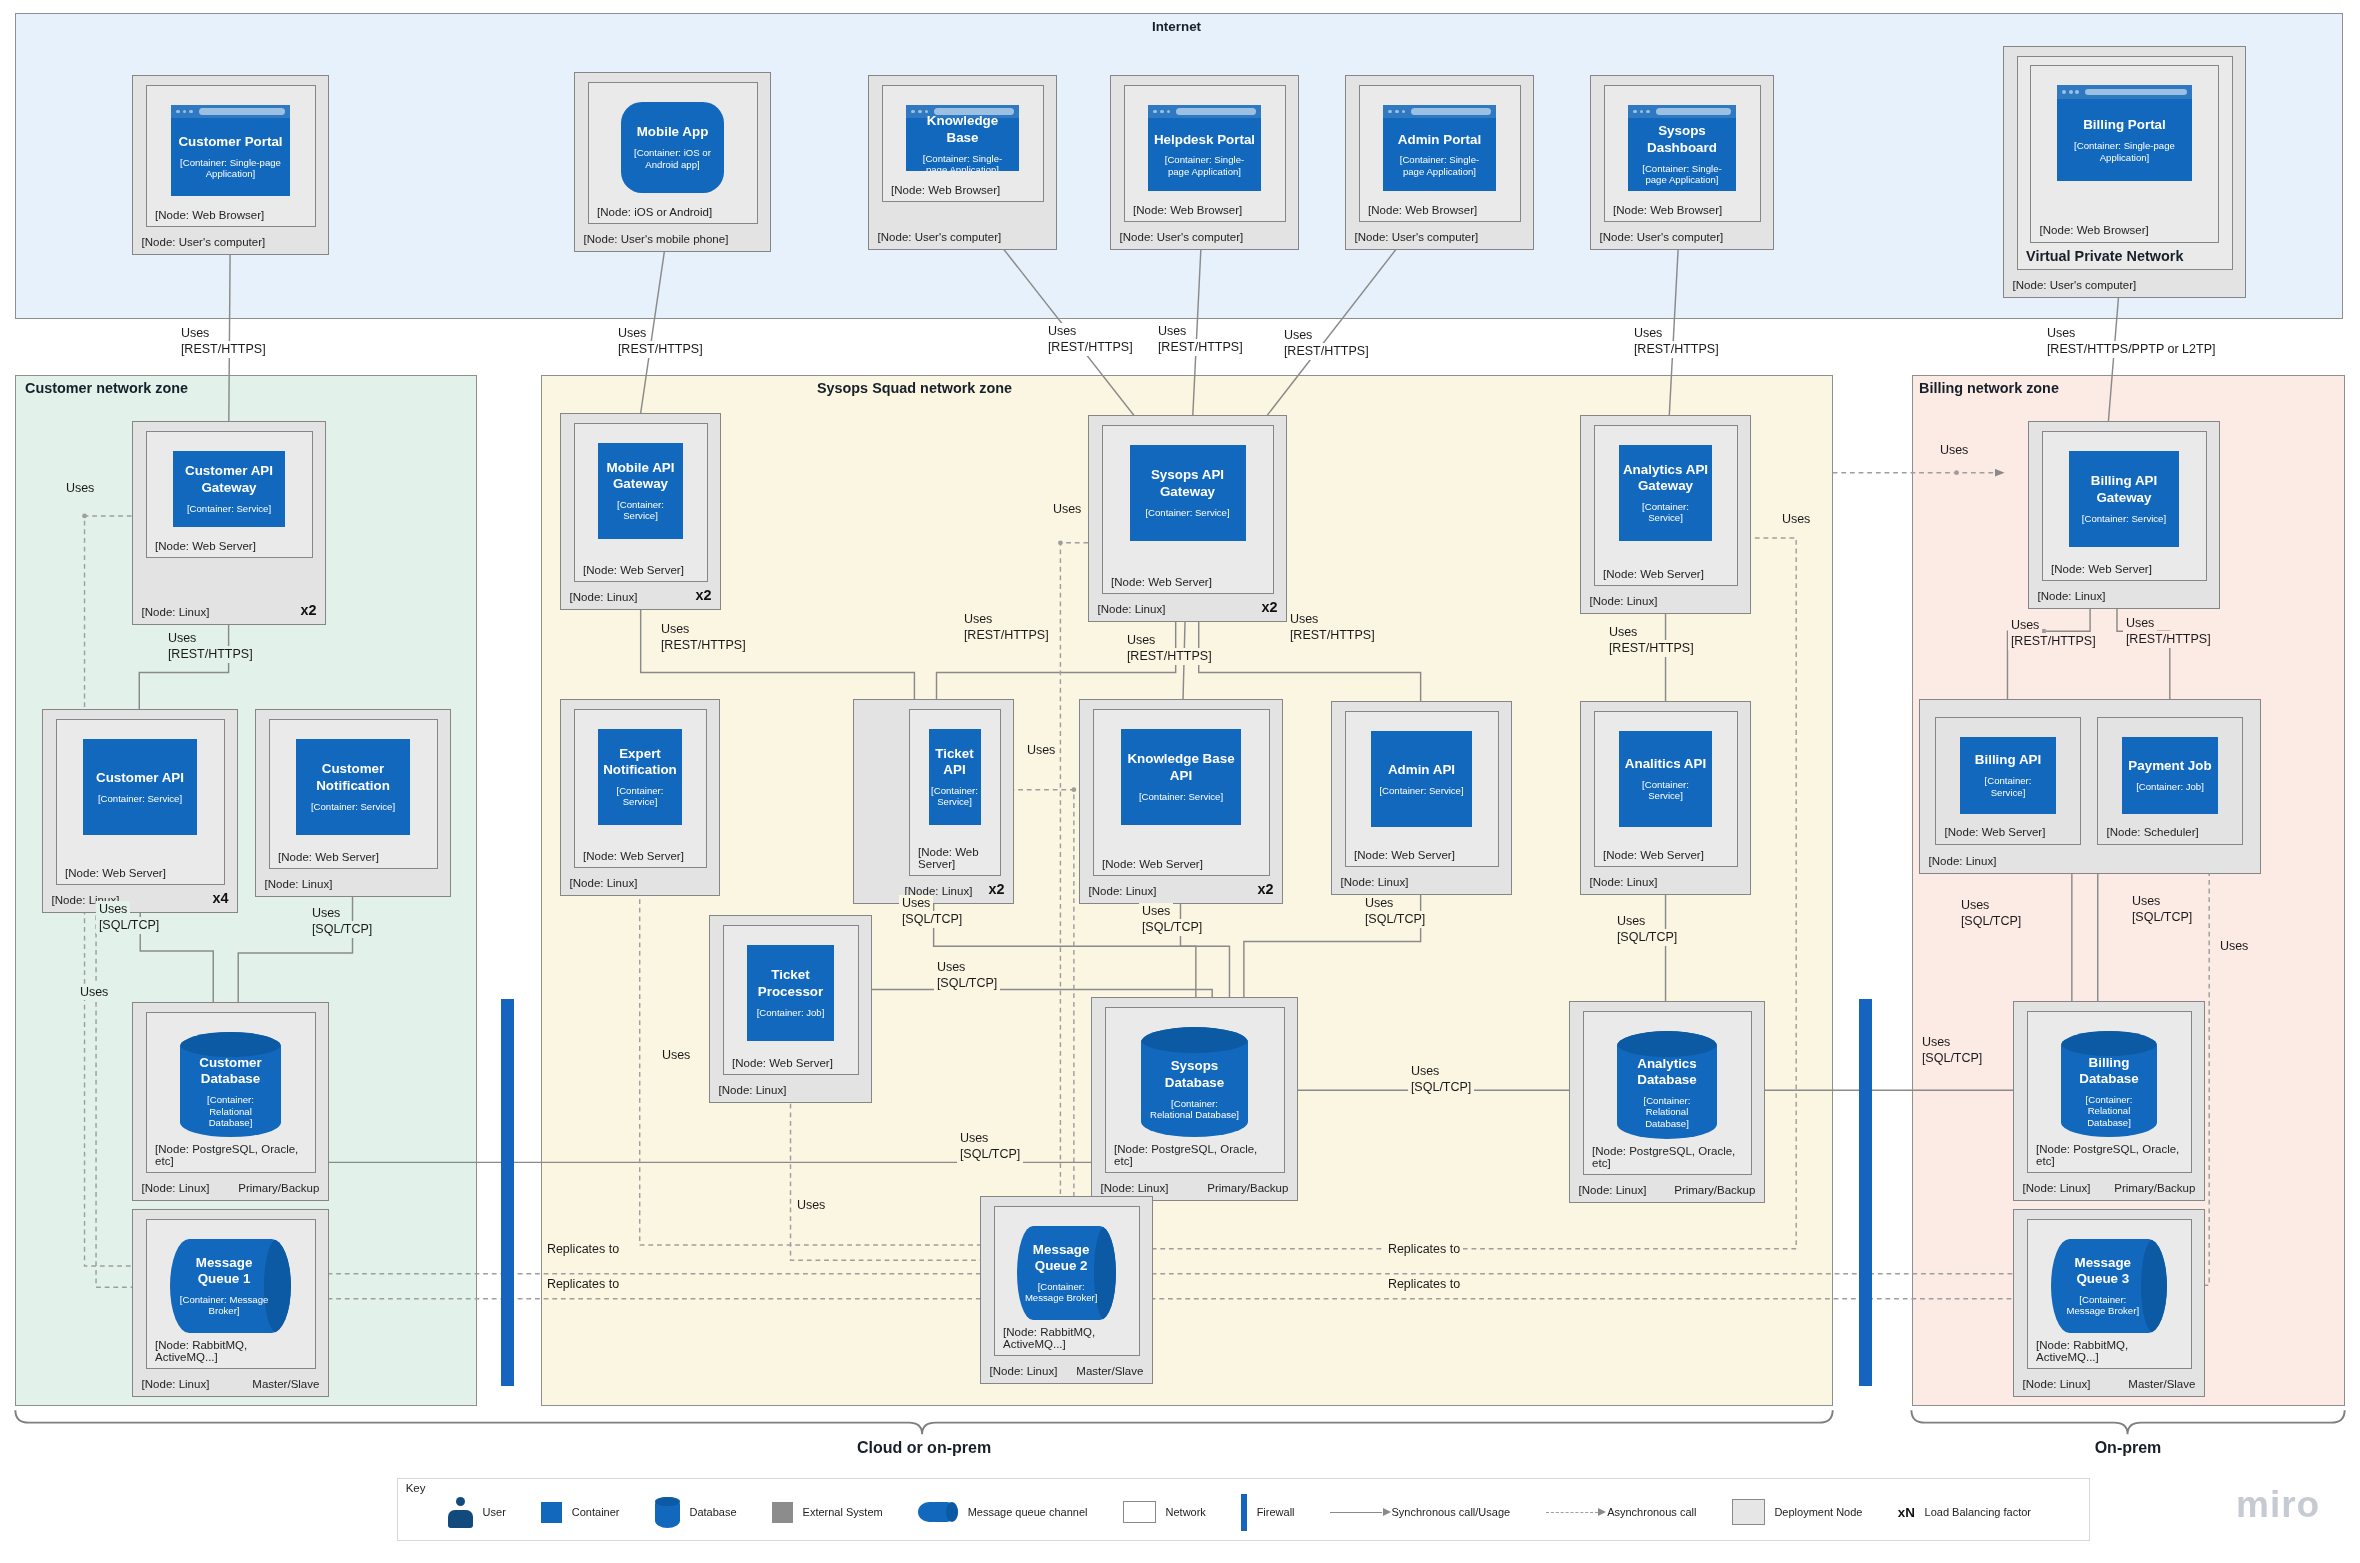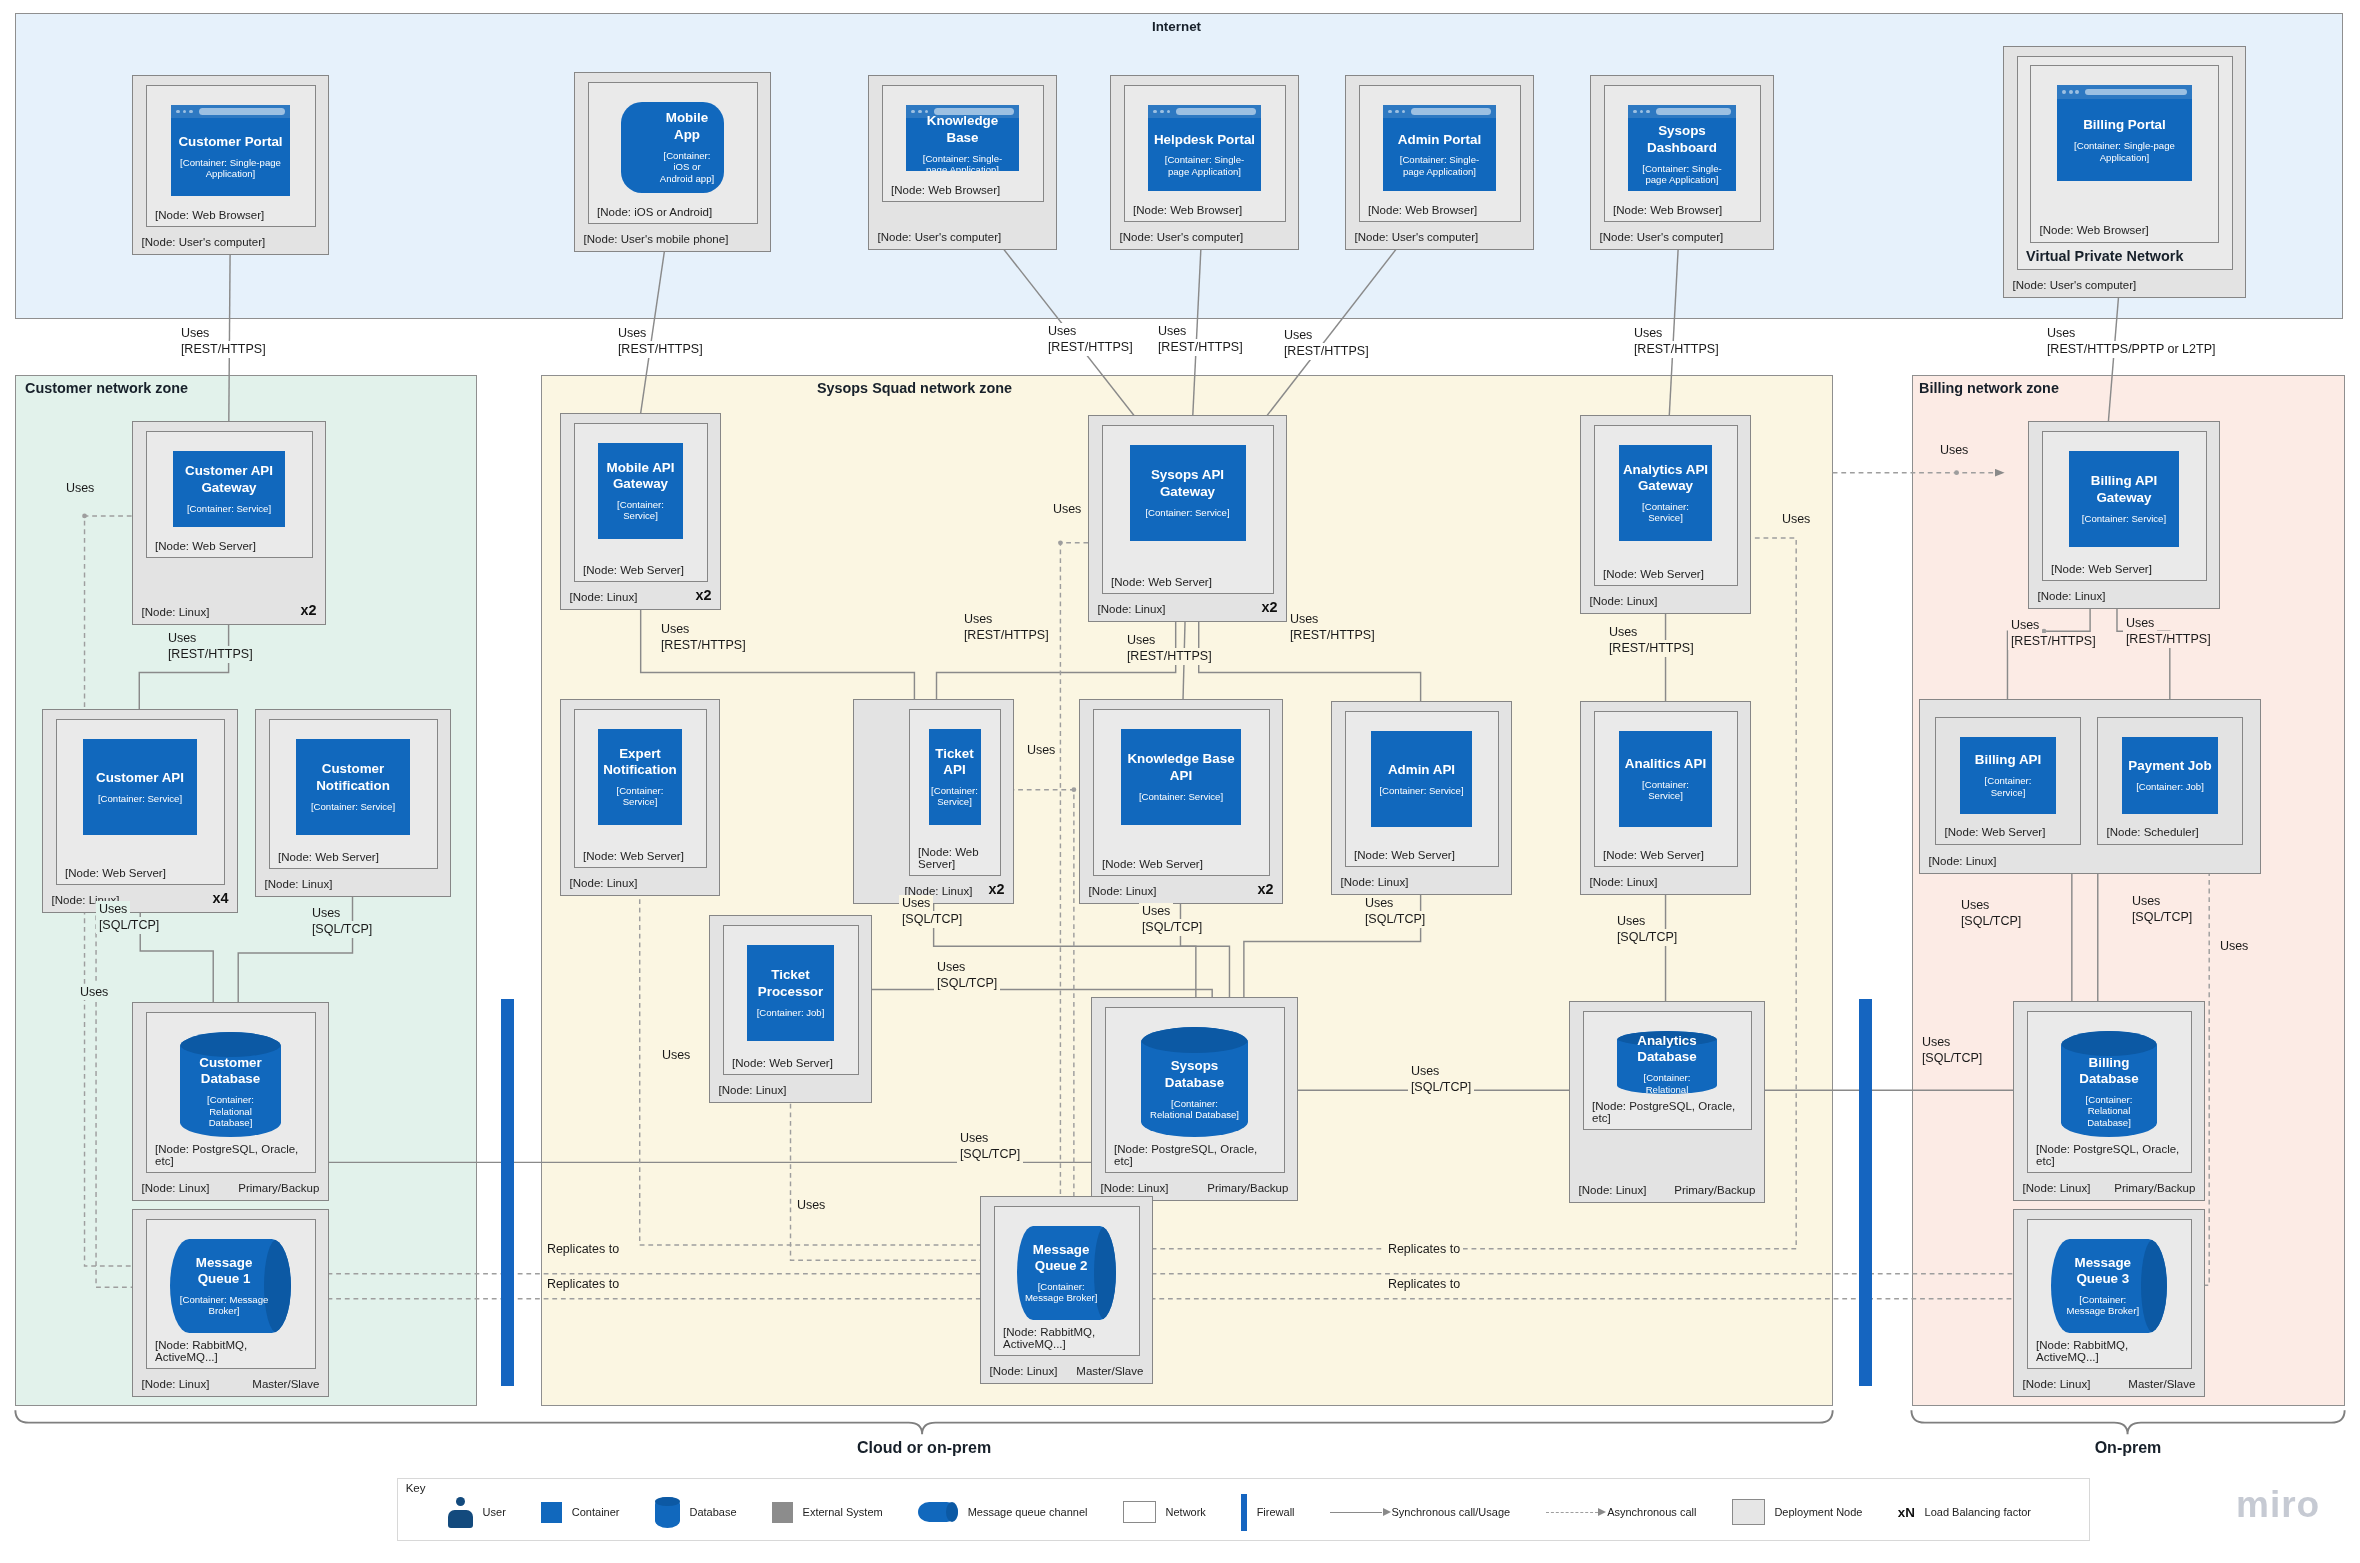--- a/index.html
+++ b/index.html
@@ -24,21 +24,21 @@
   .badge{font-size:14.4px;font-weight:bold;color:#101010;}
   .corner{font-size:11.5px;color:#242424;}
   .shape-wrap{flex:1;display:flex;justify-content:center;align-items:stretch;padding:10.6px 0 3.8px;min-height:0;}
   .shape{color:#fff;display:flex;flex-direction:column;align-items:center;justify-content:center;
          text-align:center;box-sizing:border-box;position:relative;overflow:hidden;}
   .shape-rect{background:#1168bd;width:80%;max-height:96px;}
   .shape-browser{background:#1168bd;width:83%;max-height:96px;padding-top:13.4px;}
   .bhead{position:absolute;top:0;left:0;right:0;height:13.4px;background:#2e79c2;display:flex;align-items:center;padding:0 4.8px;}
   .bdot{width:3.8px;height:3.8px;border-radius:50%;background:#9cc0e2;margin-right:2.9px;}
   .bbar{flex:1;height:6.7px;border-radius:3.8px;background:#9cc0e2;margin-left:2.9px;}
-  .shape-mobile{background:#1168bd;width:72%;max-height:108px;border-radius:21px;padding-left:29px;}
+  .shape-mobile{background:#1168bd;width:72%;max-height:108px;border-radius:21px;}
   .shape-cyl{background:#1168bd;width:70%;max-height:120px;border-radius:50%/14%;padding-top:15.4px;}
   .shape-cyl::before{content:"";position:absolute;top:0;left:0;right:0;height:24%;border-radius:50%;background:#0c59a4;}
   .shape-hcyl{background:#1168bd;width:84%;max-height:104px;border-radius:16%/50%;padding-right:9%;}
   .shape-hcyl::before{content:"";position:absolute;top:0;right:0;bottom:0;width:22%;border-radius:50%;background:#0c59a4;}
   .ctitle{font-size:13.4px;font-weight:bold;line-height:16.3px;position:relative;padding:0 3.8px;}
   .csub{font-size:9.6px;margin-top:6.7px;line-height:11.5px;position:relative;padding:0 7.7px;}
 
   .elabel{position:absolute;font-size:12.5px;line-height:16.3px;color:#1a1a1a;white-space:nowrap;}
   .elabel .ln{display:table;padding:0 2.9px;}
   .elabel.bg-w .ln{background:#ffffff;}
@@ -693,21 +693,21 @@
           <div class="lvlfoot">
             <span class="lvllabel">[Node: PostgreSQL, Oracle, etc]</span>
           </div>
         </div>
       </div>
       <div class="lvlfoot">
         <span class="lvllabel">[Node: Linux]</span>
         <span class="corner">Primary/Backup</span>
       </div>
     </div>
-    <div class="node lvlbox" style="left: 1569px; top: 1001px; width: 196px; height: 202px; gap: 45px;">
+    <div class="node lvlbox" style="left: 1569px; top: 1001px; width: 196px; height: 202px;">
       <div class="lvlbody">
         <div class="lvlbox">
           <div class="lvlbody">
             <div class="shape-wrap">
               <div class="shape shape-cyl">
                 <div class="ctitle">Analytics Database</div>
                 <div class="csub">[Container: Relational Database]</div>
               </div>
             </div>
           </div>

